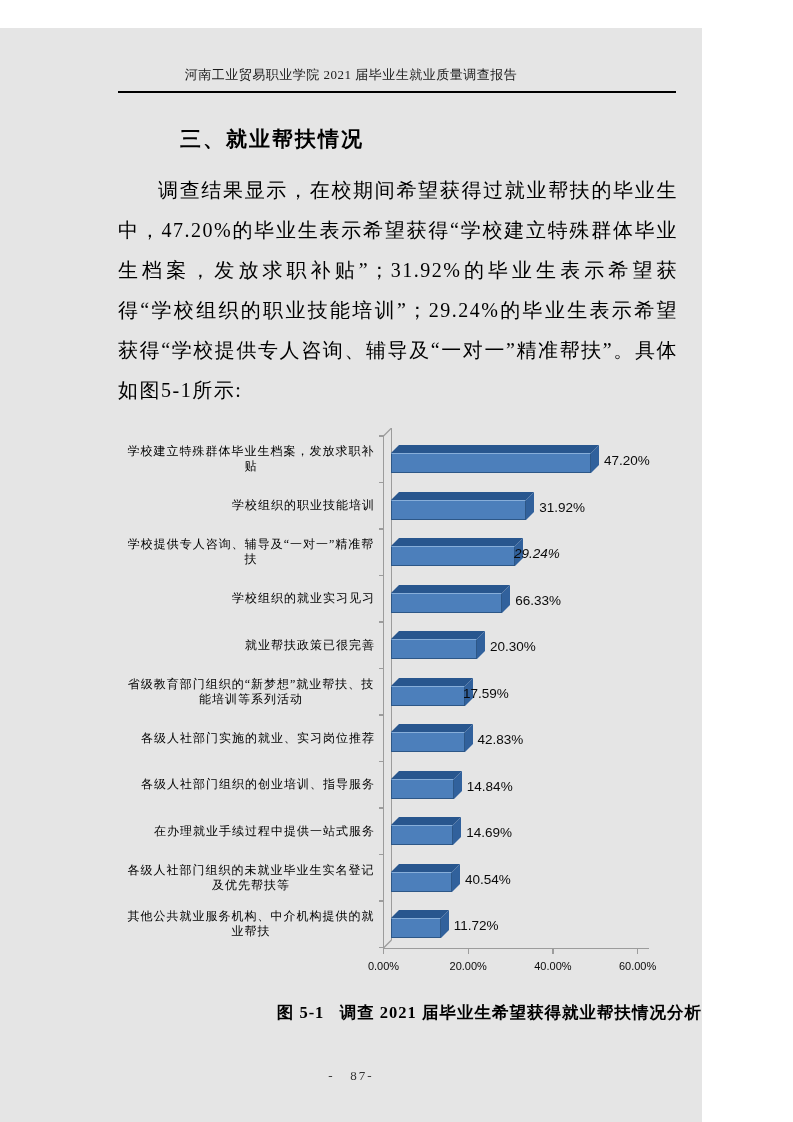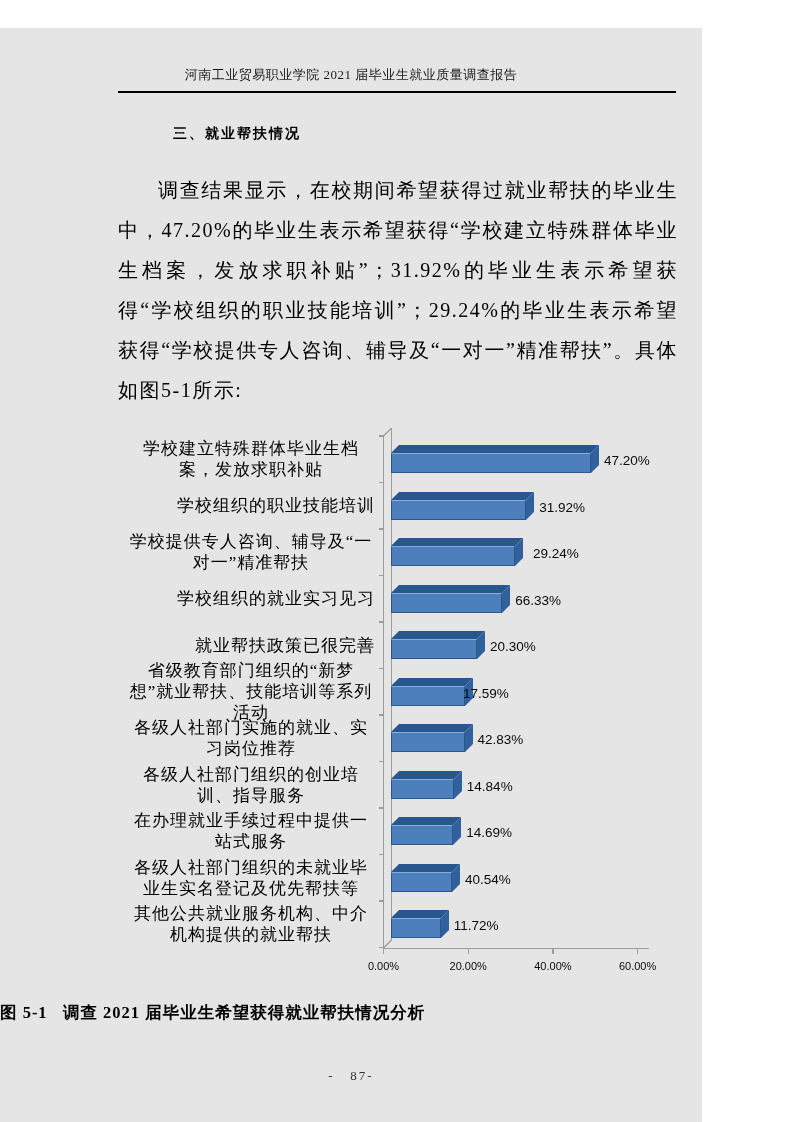--- a/index.html
+++ b/index.html
@@ -6,62 +6,62 @@
   .page{
     position:relative;width:702px;height:1122px;background:#e5e5e5;overflow:hidden;
     font-family:"Liberation Serif","DejaVu Serif",serif;color:#000;margin-top:28px;
   }
   .page-header-text{
     position:absolute;top:38px;left:0;width:100%;text-align:center;
     font-size:13px;letter-spacing:0.5px;color:#1a1a1a;
   }
   .header-rule{position:absolute;top:63px;left:118px;width:558px;height:2px;background:#000;}
   .section-title{
-    position:absolute;top:97px;left:173px;margin:0;
+    position:absolute;top:97px;left:180px;margin:0;
     font-family:Liberation Serif, serif;
-    font-size:14px;font-weight:bold;letter-spacing:2px;
+    font-size:21px;font-weight:bold;letter-spacing:2px;
   }
   .body-paragraph{
     position:absolute;top:142px;left:118px;width:560px;margin:0;
     font-size:20px;line-height:40px;letter-spacing:1.5px;
     text-align:justify;text-indent:2em;
   }
   
   .chart{position:absolute;left:120px;top:400px;width:560px;height:560px;}
   .chart-axes{position:absolute;left:0;top:0;z-index:0;}
   .chart-rows{position:absolute;left:0;top:8px;width:548px;z-index:1;}
   .crow{position:relative;height:46.5px;}
   .clabel{
     position:absolute;left:0;top:0;width:255px;height:100%;
     display:flex;align-items:center;justify-content:flex-end;
   }
   .clabel span{
     display:inline-block;max-width:248px;text-align:center;
-    font-size:17px;line-height:21px;letter-spacing:1px;color:#000;
+    font-size:12px;line-height:15px;letter-spacing:1px;color:#000;
   }
   .cbar{position:absolute;left:271px;top:9px;height:28px;}
   .bar-front{
     position:absolute;left:0;top:8px;height:20px;box-sizing:border-box;
     border:1px solid #2d5787;border-top:1px solid #87aed9;
   }
   .bar-top{position:absolute;left:0;top:0;height:8px;transform:skewX(-45deg);transform-origin:0 100%;}
   .bar-side{position:absolute;top:8px;width:8px;height:20px;transform:skewY(-45deg);transform-origin:0 0;}
   .cval{
     position:absolute;top:17px;
     font-family:"Liberation Sans","DejaVu Sans",sans-serif;
     font-size:13.5px;color:#0a0a0a;white-space:nowrap;
   }
   .xticks{position:absolute;left:0;top:532px;width:560px;height:20px;z-index:1;}
   .xtick{
     position:absolute;top:0;transform:translateX(-50%);
     font-family:"Liberation Sans","DejaVu Sans",sans-serif;
     font-size:11px;color:#0a0a0a;white-space:nowrap;
   }
   .figure-caption{
-    position:absolute;top:974px;left:0;width:100%;text-align:left;
+    position:absolute;top:974px;left:0;width:100%;text-align:right;
     font-size:16.5px;font-weight:bold;letter-spacing:1px;white-space:pre;
   }
   .page-number{
     position:absolute;top:1040px;left:0;width:100%;text-align:center;
     font-size:13px;color:#333;white-space:pre;letter-spacing:2px;
   }
 </style>
 </head>
 <body>
 
@@ -133,21 +133,21 @@
 
   <div class="crow">
     <div class="clabel">
             <span>学校提供专人咨询、辅导及“一对一”精准帮扶</span>
           </div>
     <div class="cbar" style="width: 131.831px;">
       <div class="bar-top" style="width: 123.831px; background: rgb(40, 86, 142);"></div>
       <div class="bar-side" style="left: 123.831px; background: rgb(49, 97, 156);"></div>
       <div class="bar-front" style="width: 123.831px; background: rgb(76, 127, 187);"></div>
     </div>
-    <div class="cval" style="left: 413px;">29.24%</div>
+    <div class="cval" style="left: 394px; font-style: italic;">29.24%</div>
   </div>
 
   <div class="crow">
     <div class="clabel">
             <span>学校组织的就业实习见习</span>
           </div>
     <div class="cbar" style="width: 119.253px;">
       <div class="bar-top" style="width: 111.253px; background: rgb(40, 86, 142);"></div>
       <div class="bar-side" style="left: 111.253px; background: rgb(49, 97, 156);"></div>
       <div class="bar-front" style="width: 111.253px; background: rgb(76, 127, 187);"></div>

